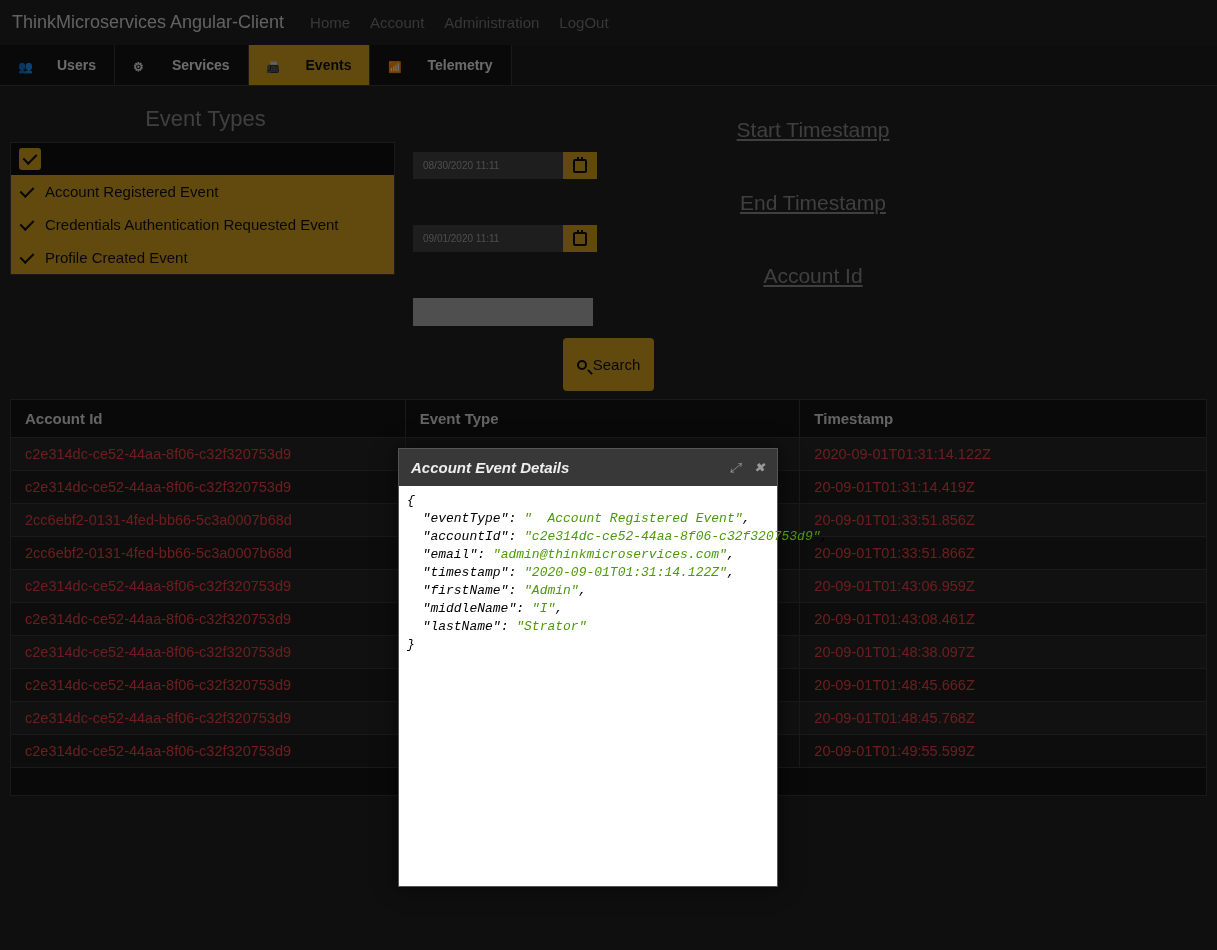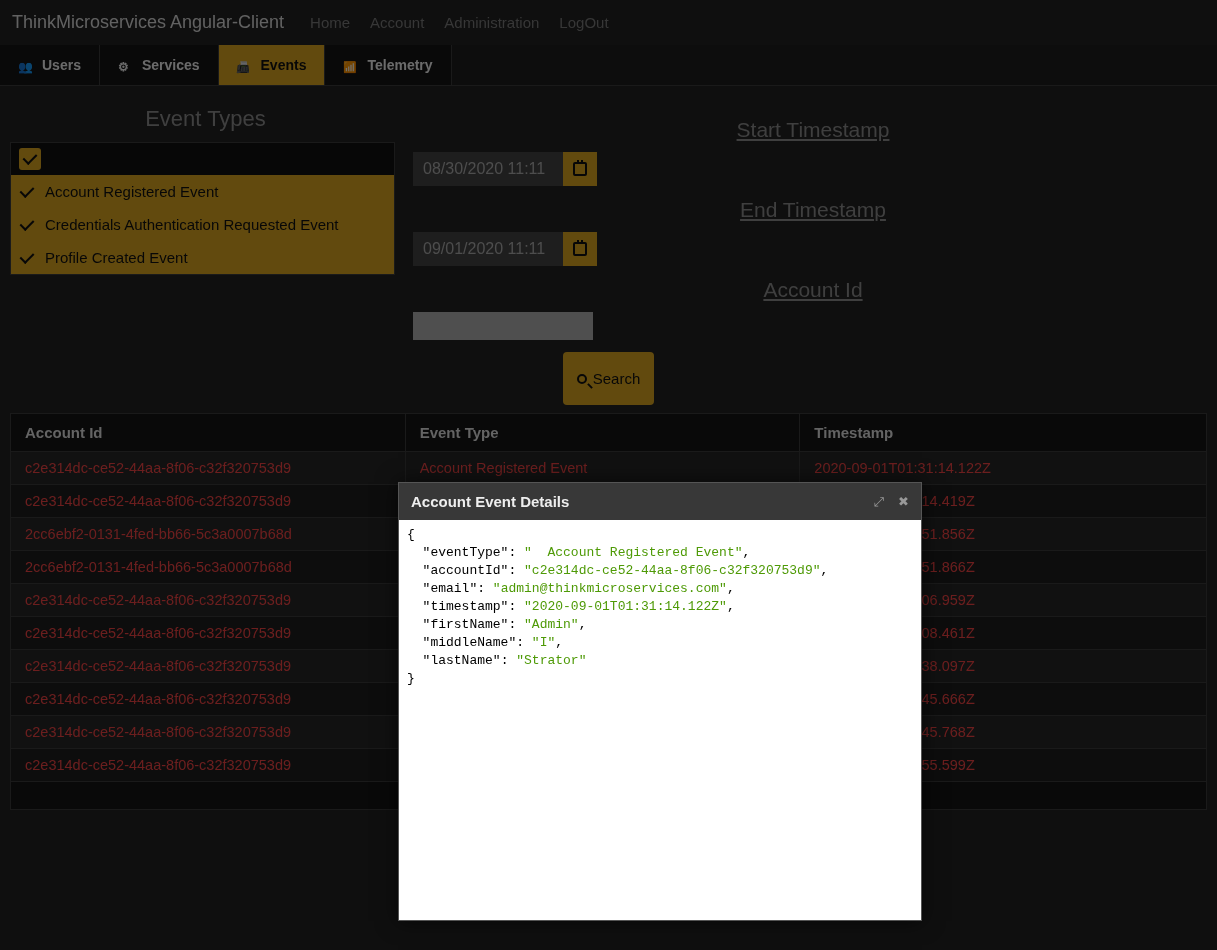--- a/index.html
+++ b/index.html
@@ -51,21 +51,21 @@
   
   .tabs {
     display: flex;
     border-bottom: 1px solid var(--border);
     background: #1e1e1e;
   }
   .tab {
     padding: 12px 18px;
     display: flex;
     align-items: center;
-    gap: 10px;
+    gap: 25px;
     font-weight: 600;
     color: #eee;
     cursor: pointer;
     border-right: 1px solid var(--border);
     background: #141414;
   }
   .tab.active {
     background: var(--accent);
     color: #111;
   }
@@ -128,21 +128,21 @@
     transform: rotate(45deg);
     margin-top:-3px;
   }
   
   .input-group { display:flex; margin-bottom: 6px;}
   .input-group input {
     background: #444;
     border: none;
     color: #aaa;
     padding: 8px 10px;
-    font-size:16px;
+    font-size:10px;
     width: 150px;
   }
   .input-group .btn {
     background: var(--accent);
     width: 34px;
     display:flex; align-items:center; justify-content:center;
     cursor:pointer;
   }
   .cal-icon {
     width:14px; height:14px;
@@ -206,25 +206,26 @@
   tbody tr:nth-child(even){ background:#1e1e1e;}
   tfoot td { background:#141414; height:28px;}
   
   .overlay {
     position:absolute; inset:0;
     background: var(--overlay);
   }
   .modal {
     position:absolute;
     left: 398px;
-    top: 482px;
-    width: 524px;
+    top: 448px;
+    width: 380px;
     background: #383838;
     border:1px solid #555;
     box-shadow: 0 0 20px rgba(0,0,0,0.6);
+    font-style: italic;
   }
   .modal-header {
     display:flex; align-items:center;
     padding: 10px 12px;
     color:#eee;
   }
   .modal-title { font-weight:700; font-size:15px; flex:1;}
   .modal-icons { display:flex; gap:14px; }
   .modal-icons span { cursor:pointer; color:#999; font-size:13px;}
   .modal-body {

